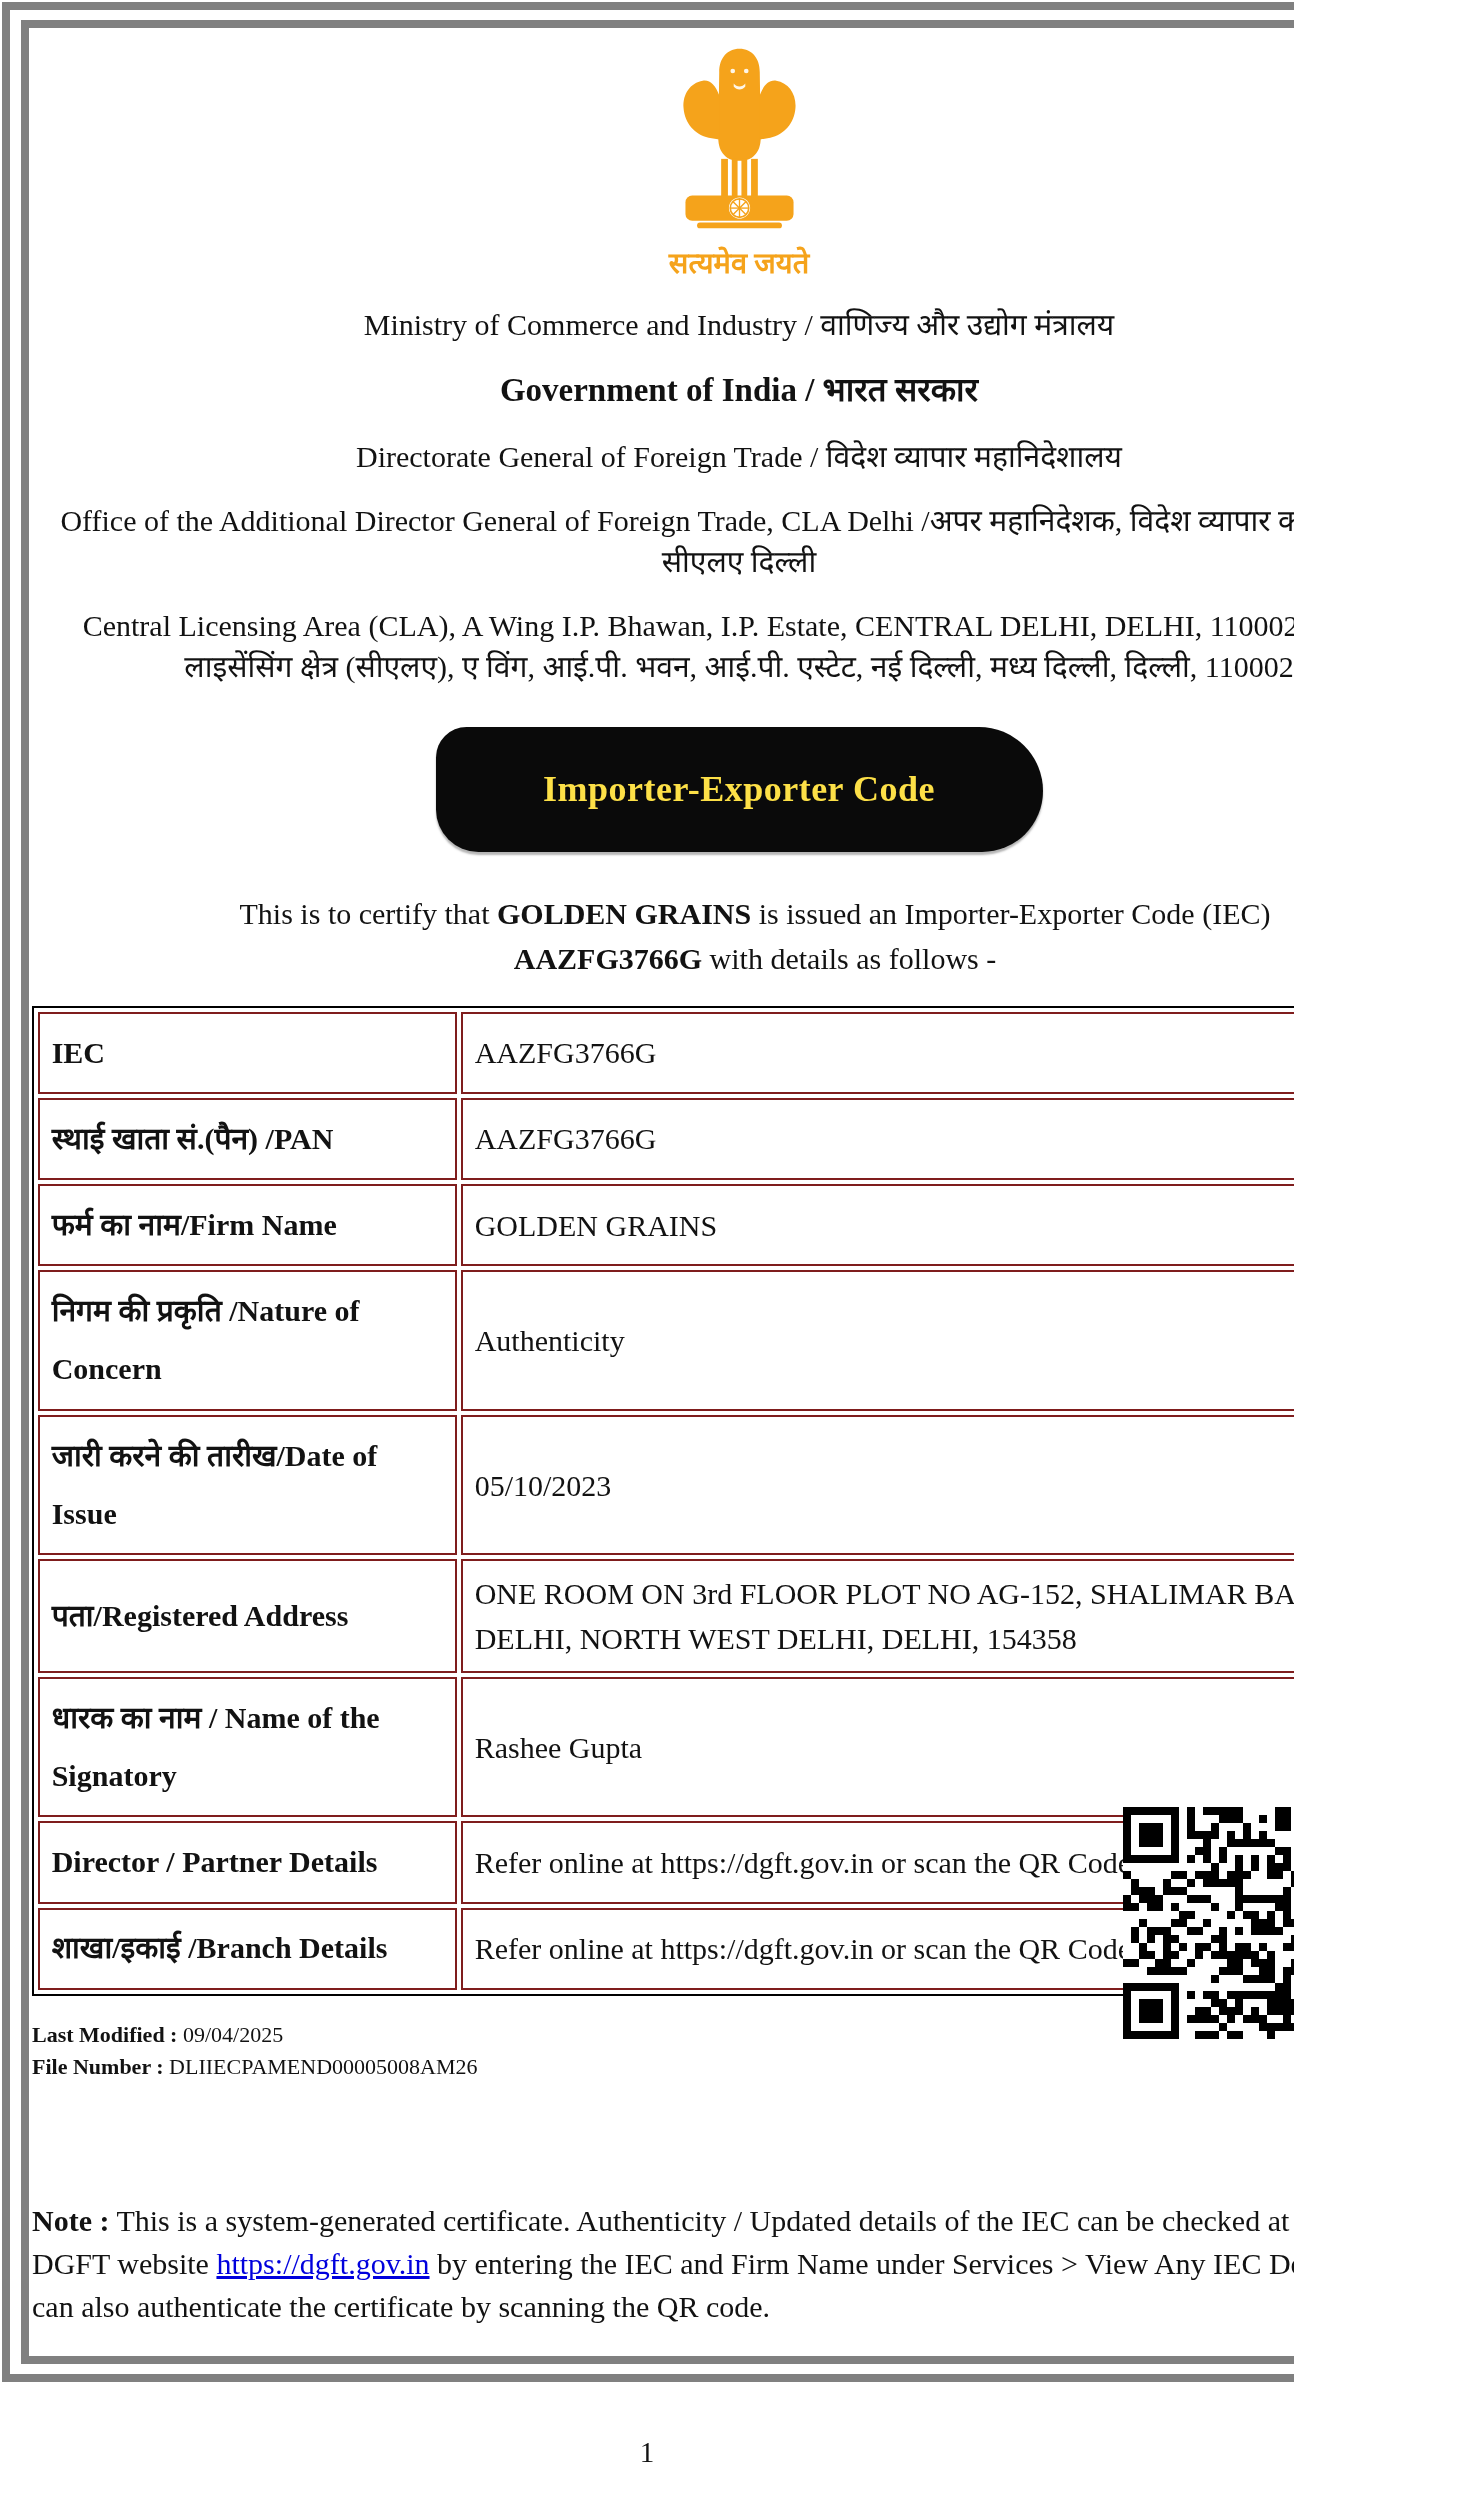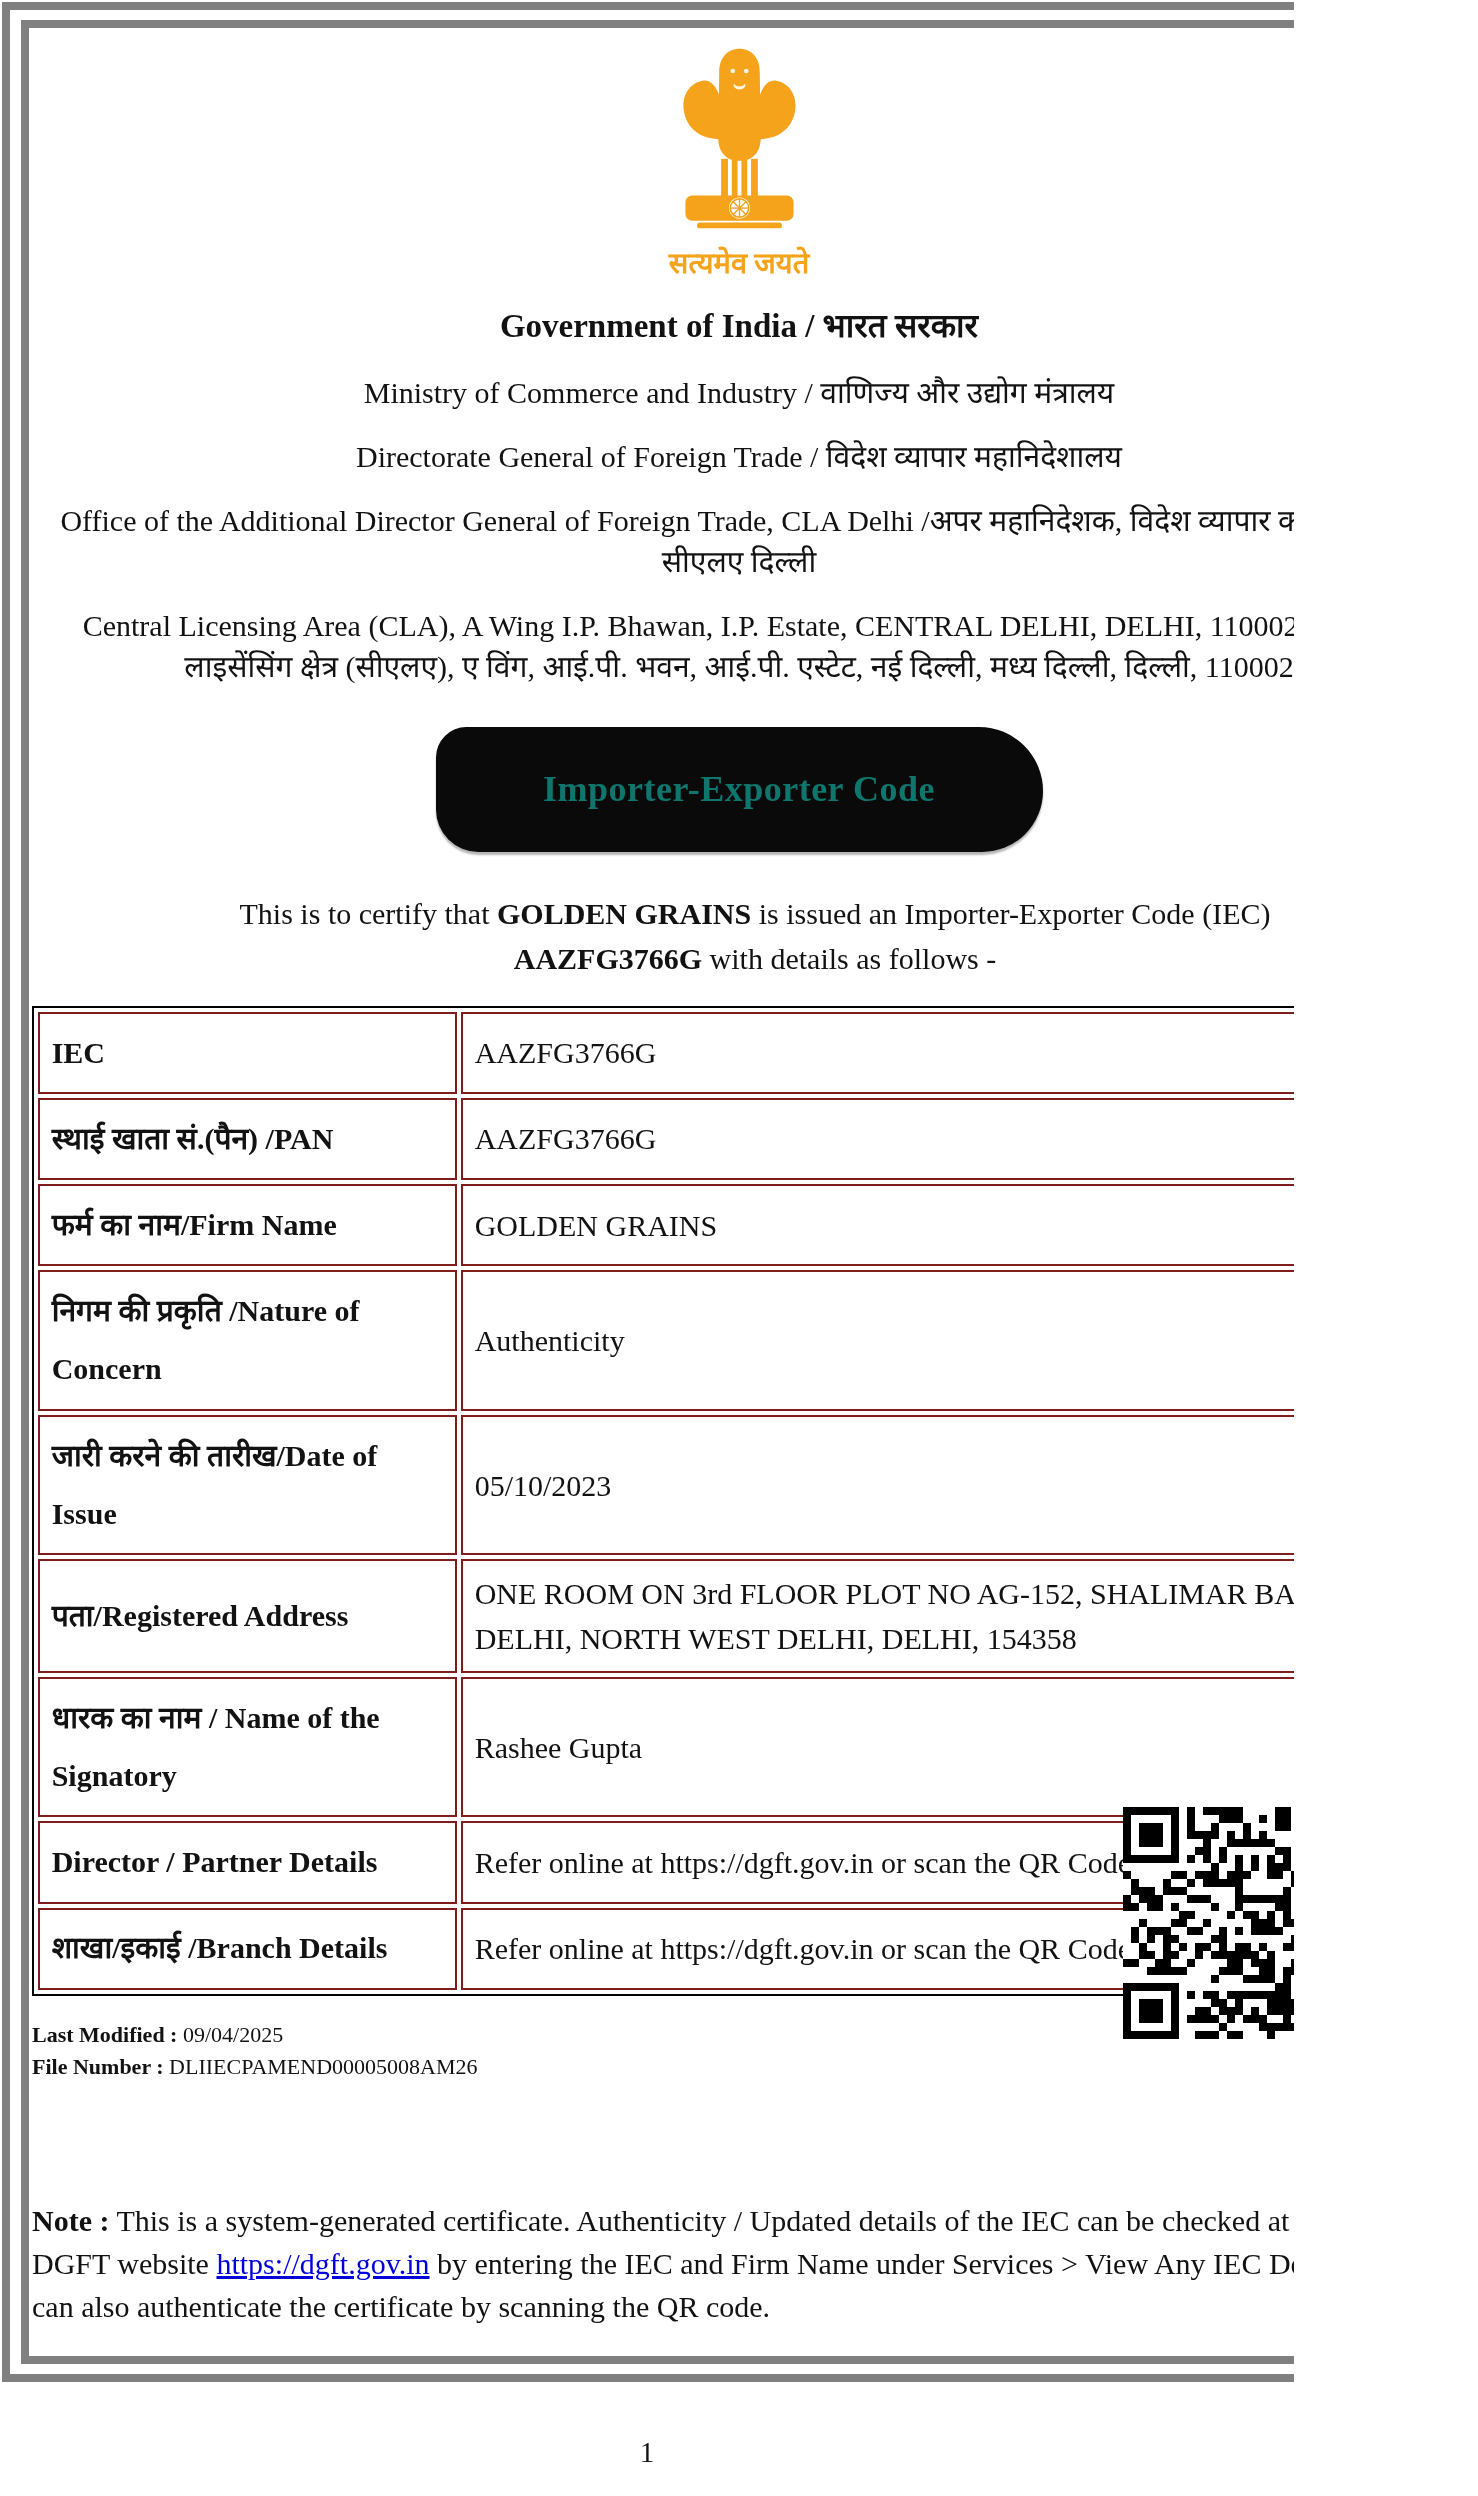--- a/index.html
+++ b/index.html
@@ -24,21 +24,21 @@
   .emblem-wrap svg{display:inline-block;}
   .motto{color:var(--emblem-gold);font-weight:bold;font-size:29px;margin:0 0 23.4px 0;}
 
   .hdr{font-size:30px;line-height:1.38;margin:0 auto 22.4px auto;max-width:1404px;}
   .hdr-bold{font-weight:bold;font-size:33px;}
 
   .badge{width:607px;height:125px;margin:39px auto 39px auto;
     background:var(--badge-black);border-radius:41px 86px 82px 57px;
     display:flex;align-items:center;justify-content:center;
     box-shadow:0 2.9px 2px rgba(120,120,120,.55);}
-  .badge span{color:#0f766e;font-weight:bold;font-size:36px;letter-spacing:0.5px;}
+  .badge span{color:#fde047;font-weight:bold;font-size:36px;letter-spacing:0.5px;}
 
   .cert{text-align:center;margin:0 109px 25px 141px;font-size:30px;line-height:1.5;}
   .cert b{font-weight:bold;}
 
   table.details{width:100%;border:2px solid #000;border-collapse:separate;border-spacing:4.9px;
     table-layout:fixed;}
   table.details td{border:2px solid #7f1d1d;padding:9.8px 11.7px;font-size:30px;
     vertical-align:middle;text-align:left;background:#fff;box-sizing:border-box;}
   td.lbl{width:419px;font-weight:bold;line-height:1.95;}
   td.val{line-height:1.5;}
@@ -98,22 +98,22 @@
             <line x1="66" y1="159.6" x2="66" y2="178.4"></line>
             <line x1="56.6" y1="169" x2="75.4" y2="169"></line>
             <line x1="59.4" y1="162.4" x2="72.6" y2="175.6"></line>
             <line x1="59.4" y1="175.6" x2="72.6" y2="162.4"></line>
           </g>
         </g>
       </svg>
       <div class="motto">सत्यमेव जयते</div>
     </div>
 
+    <div class="hdr">Ministry of Commerce and Industry / वाणिज्य और उद्योग मंत्रालय</div>
     <div class="hdr hdr-bold">Government of India / भारत सरकार</div>
-    <div class="hdr">Ministry of Commerce and Industry / वाणिज्य और उद्योग मंत्रालय</div>
     <div class="hdr">Directorate General of Foreign Trade / विदेश व्यापार महानिदेशालय</div>
     <div class="hdr">Office of the Additional Director General of Foreign Trade, CLA Delhi /अपर महानिदेशक, विदेश व्यापार का कार्यालय, सीएलए दिल्ली</div>
     <div class="hdr">Central Licensing Area (CLA), A Wing I.P. Bhawan, I.P. Estate, CENTRAL DELHI, DELHI, 110002 / केन्द्रीय लाइसेंसिंग क्षेत्र (सीएलए), ए विंग, आई.पी. भवन, आई.पी. एस्टेट, नई दिल्ली, मध्य दिल्ली, दिल्ली, 110002</div>
 
     <div class="badge">
       <span>Importer-Exporter Code</span>
     </div>
 
     <p class="cert"><span>This is to certify that </span><b>GOLDEN GRAINS</b><span> is issued an Importer-Exporter Code (IEC) </span><b>AAZFG3766G</b><span> with details as follows -</span></p>
 

